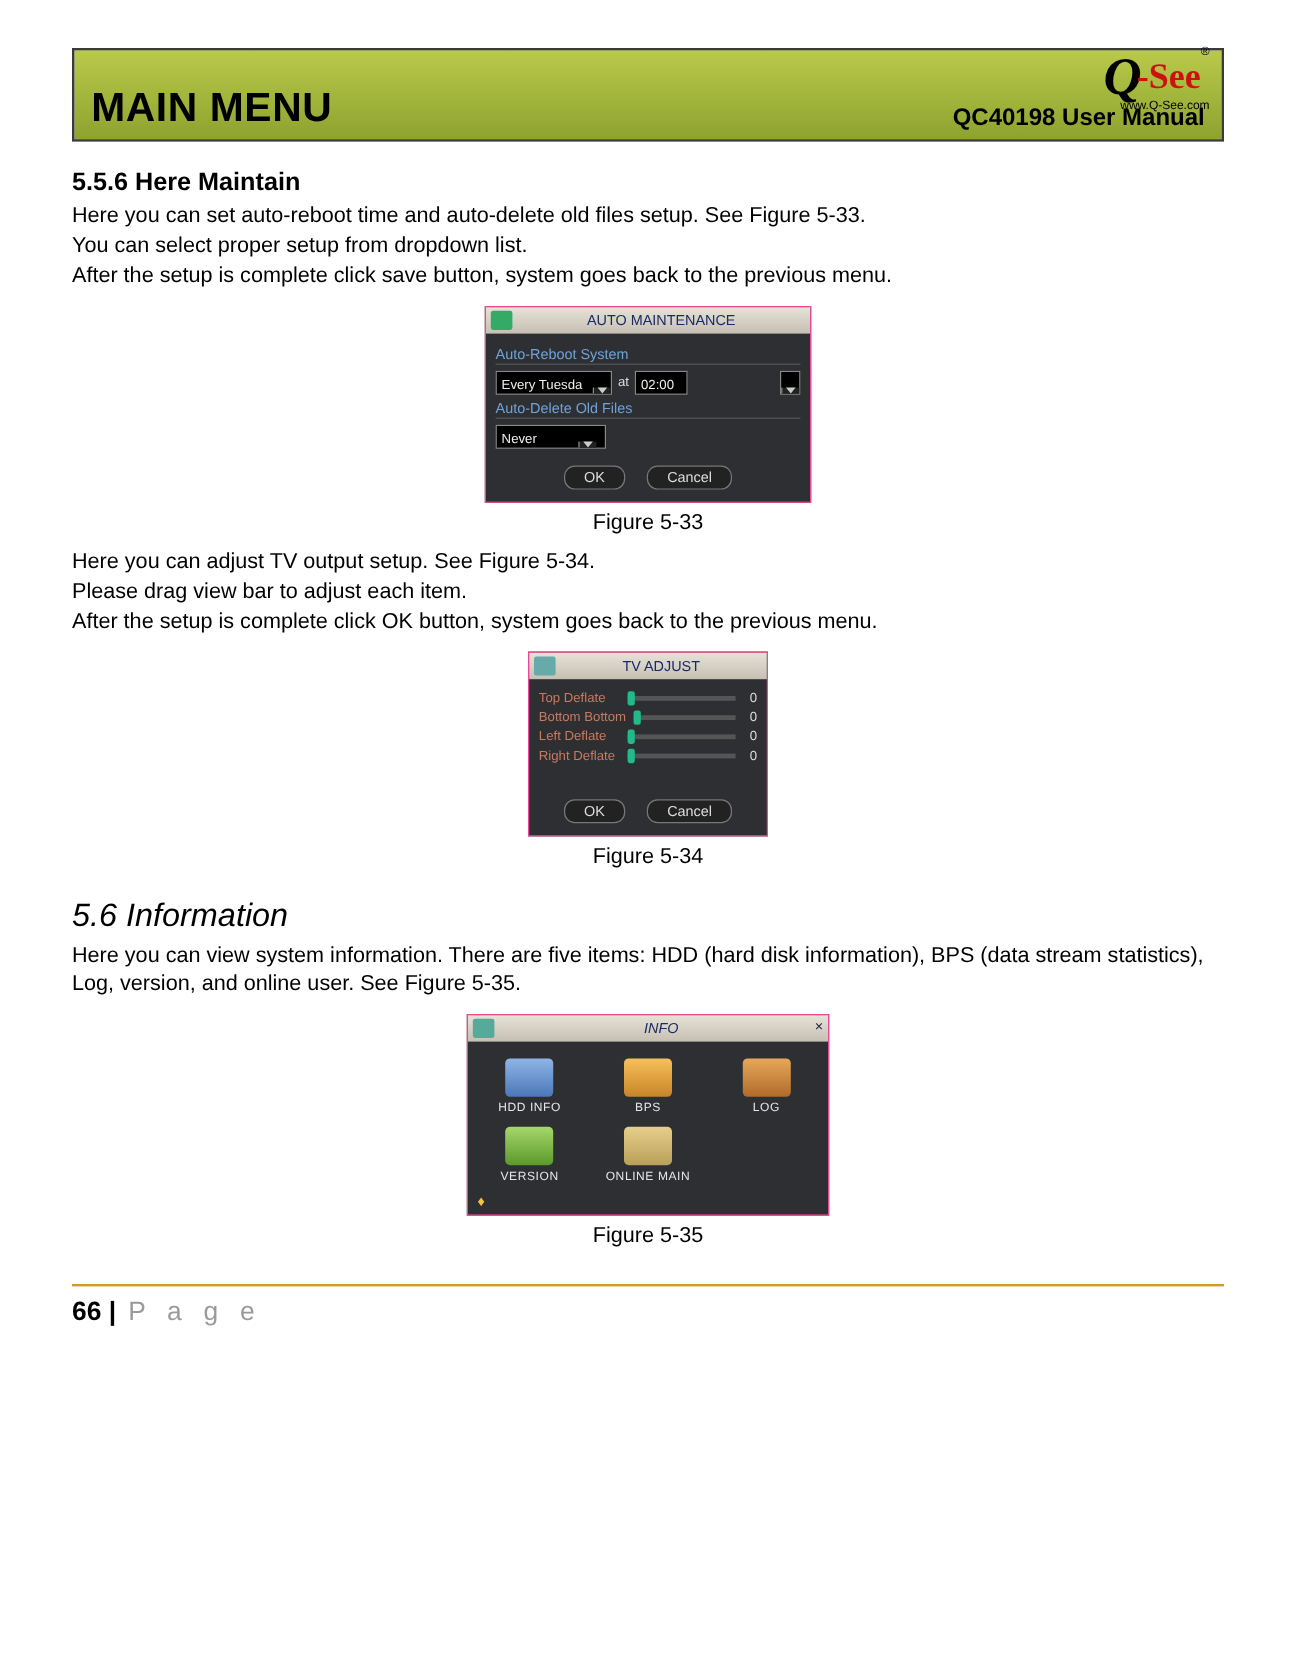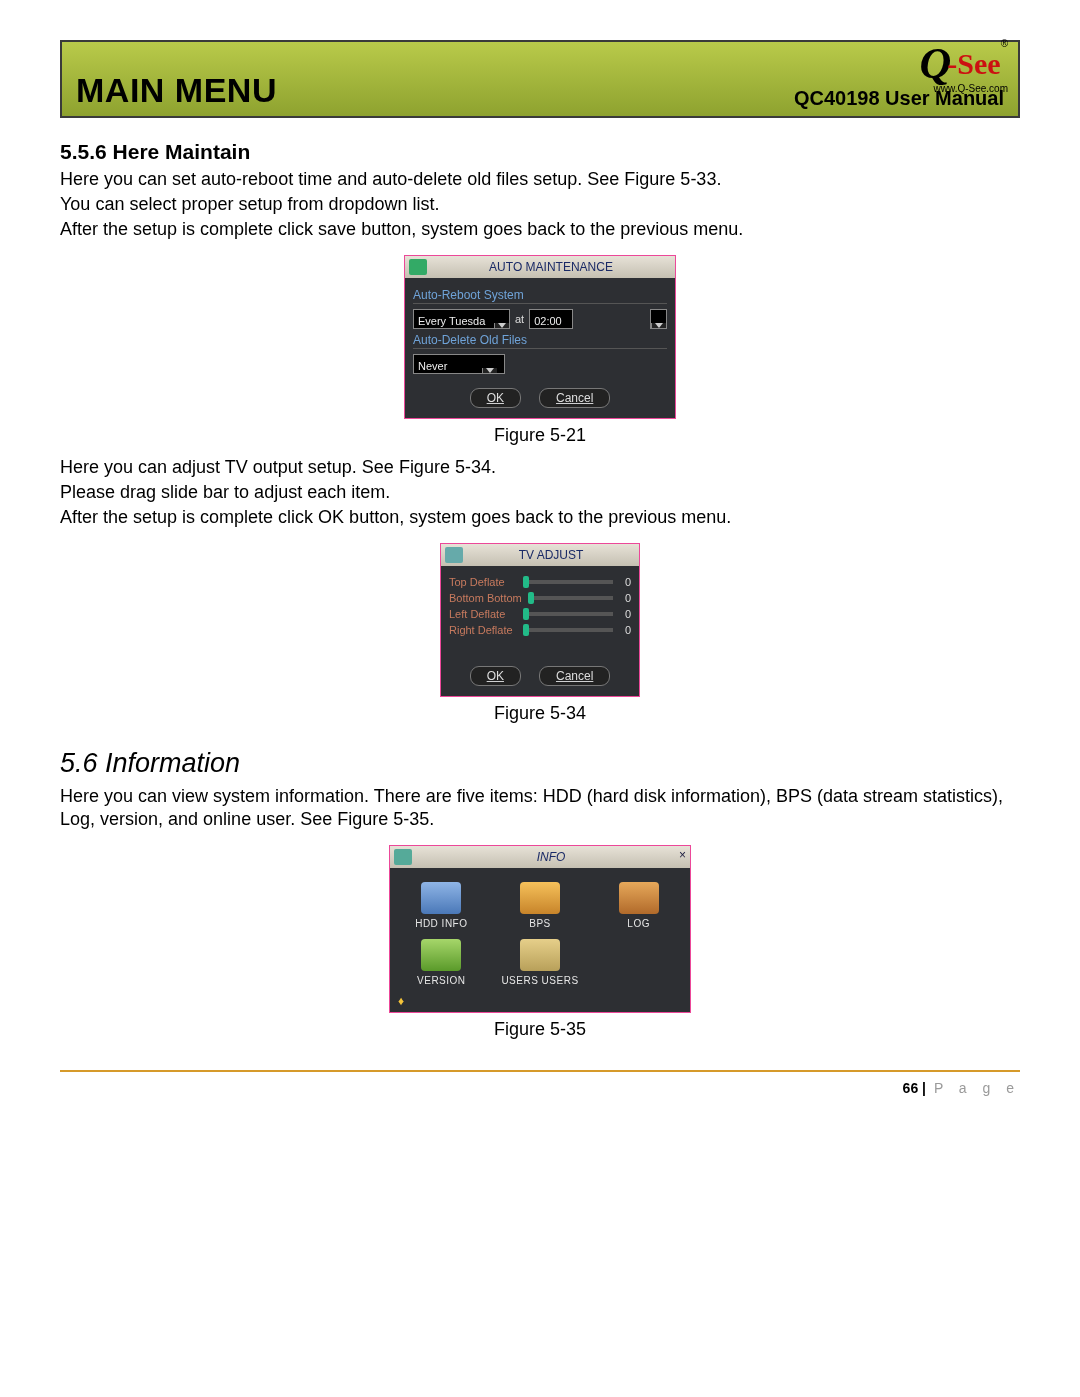--- a/index.html
+++ b/index.html
@@ -154,21 +154,20 @@
   .combo .carrow::after {
     content:"";
     border-left:4px solid transparent;
     border-right:4px solid transparent;
     border-top:5px solid #ccc;
   }
   .at-text { font-size:11px; color:#ddd; margin:0 5px; }
   .dlg-btnrow {
     display:flex; justify-content:center; gap:18px;
     margin-top:14px;
-    text-decoration:underline;
   }
   .dlg-btn {
     background: #222;
     border: 1px solid #777;
     border-radius: 9px;
     color: #ddd;
     font-size: 12px;
     padding: 2px 16px;
   }
 
@@ -207,22 +206,22 @@
   .info-label { color:#e6e6e6; font-size:10px; letter-spacing:0.5px;}
   .info-foot { padding:4px 8px; }
   .info-bulb { color:#f5c43a; font-size:12px;}
 
   hr.footer-rule {
     border: none;
     border-top: 2px solid #d69a2a;
     margin: 30px 0 8px 0;
   }
   .page-number {
-    text-align:right;
-    font-size:14px;
+    text-align:left;
+    font-size:22px;
   }
   .page-number .pn { font-weight:bold; color:#000;}
   .page-number .pg { color:#9a9a9a; letter-spacing:6px; margin-left:4px;}
 </style>
 </head>
 <body>
 
 <div class="page">
 
   <div class="header-band">
@@ -267,24 +266,24 @@
       <span class="combo" style="width:90px;">
         <span class="cval" style="min-width:60px;">Never</span>
         <span class="carrow"></span>
       </span>
       <div class="dlg-btnrow">
         <button class="dlg-btn">OK</button>
         <button class="dlg-btn">Cancel</button>
       </div>
     </div>
   </div>
-  <div class="figure-caption">Figure 5-21</div>
+  <div class="figure-caption">Figure 5-33</div>
 
   <p class="body-text">Here you can adjust TV output setup. See Figure 5-34.</p>
-  <p class="body-text">Please drag slide bar to adjust each item.</p>
+  <p class="body-text">Please drag view bar to adjust each item.</p>
   <p class="body-text">After the setup is complete click OK button, system goes back to the previous menu.</p>
 
   <div class="dlg dlg-tv">
     <div class="dlg-titlebar">
       <span class="dlg-title-icon" style="background:#6aa;"></span>
       <span class="title-text">TV ADJUST</span>
     </div>
     <div class="dlg-body">
       <div class="tv-row">
         <span class="tv-name">Top Deflate</span>
@@ -335,21 +334,21 @@
       <div class="info-cell">
         <div class="info-icon ic-log"></div>
         <div class="info-label">LOG</div>
       </div>
       <div class="info-cell">
         <div class="info-icon ic-ver"></div>
         <div class="info-label">VERSION</div>
       </div>
       <div class="info-cell">
         <div class="info-icon ic-onl"></div>
-        <div class="info-label">USERS USERS</div>
+        <div class="info-label">ONLINE MAIN</div>
       </div>
       <div class="info-cell"></div>
     </div>
     <div class="info-foot"><span class="info-bulb">♦</span></div>
   </div>
   <div class="figure-caption">Figure 5-35</div>
 
   <hr class="footer-rule">
   <div class="page-number">
     <span class="pn">66</span><span class="pn"> | </span><span class="pg">P a g e</span>

